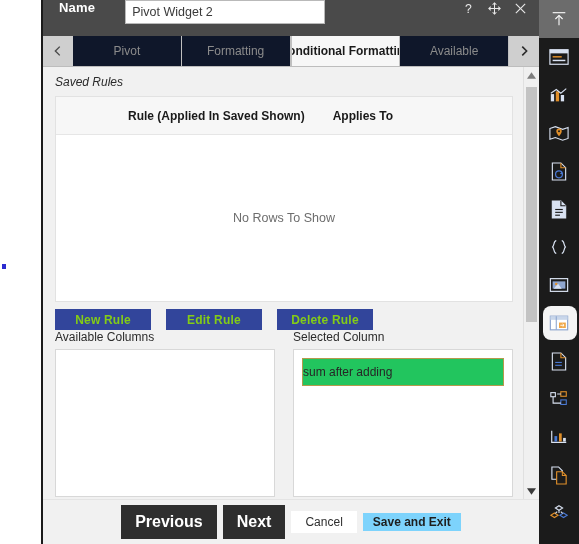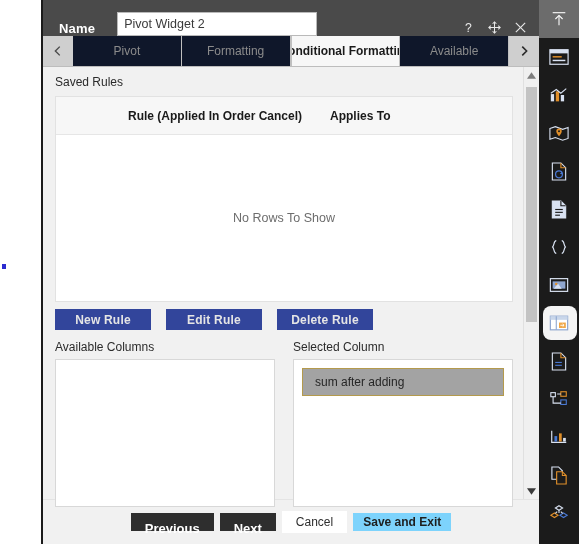--- a/index.html
+++ b/index.html
@@ -40,23 +40,24 @@
     display: flex;
     flex-direction: column;
   }
 
   
   #titlebar {
     height: 36px;
     background: #4a4a4a;
     flex: 0 0 36px;
     display: flex;
-    align-items: flex-end;
+    align-items: flex-start;
     padding: 0 10px 0 16px;
     box-sizing: border-box;
+    gap: 8px;
   }
   #title-label {
     color: #ffffff;
     font-size: 13px;
     font-weight: bold;
     letter-spacing: .2px;
   }
   #name-input {
     margin-left: 22px;
     width: 200px;
@@ -144,20 +145,21 @@
     flex: 1 1 auto;
     min-width: 0;
     padding: 8px 10px 0 12px;
     box-sizing: border-box;
     position: relative;
   }
   .section-label {
     font-size: 12px;
     color: #2b2b2b;
     margin: 0 0 7px 0;
+    font-style: italic;
   }
 
   
   #rules-panel {
     background: #f7f7f7;
     border: 1px solid #e2e2e2;
     box-sizing: border-box;
     height: 206px;
     display: flex;
     flex-direction: column;
@@ -189,60 +191,59 @@
   }
 
   
   #rule-buttons {
     display: flex;
     gap: 15px;
     margin-top: 7px;
   }
   .btn-blue {
     background: #32459b;
-    color: #e5e5e5;
+    color: #84cc16;
     font-size: 12px;
     font-weight: bold;
     border: none;
     height: 21px;
     width: 96px;
     cursor: pointer;
     font-family: "Liberation Sans", sans-serif;
     letter-spacing: .2px;
   }
 
   
   #columns-row {
     display: flex;
     gap: 18px;
-    margin-top: 10px;
   }
   .col-block {
     flex: 1 1 0;
     min-width: 0;
   }
   .col-title {
     font-size: 12px;
     color: #2b2b2b;
     margin-bottom: 5px;
   }
   .col-box {
     background: #ffffff;
     border: 1px solid #d8d8d8;
     height: 148px;
     box-sizing: border-box;
     padding: 8px;
     overflow: hidden;
   }
   .chip {
-    background: #a3a3a3;
+    background: #22c55e;
     border: 1px solid #b49a4c;
     color: #262626;
     font-size: 12px;
-    padding: 6px 12px;
+    padding: 6px 0;
     box-sizing: border-box;
     cursor: pointer;
   }
 
   
   #scrollbar {
     flex: 0 0 16px;
     width: 16px;
     background: #f0f0f0;
     border-left: 1px solid #e0e0e0;
@@ -282,25 +283,25 @@
     background: #f1f1f1;
     display: flex;
     align-items: center;
     justify-content: center;
     gap: 6px;
     border-top: 1px solid #e4e4e4;
   }
   .btn-dark {
     background: #2e2e2e;
     color: #ffffff;
-    font-size: 13px;
+    font-size: 16px;
     font-weight: bold;
     border: none;
-    height: 18px;
-    padding: 8px 14px;
+    height: 34px;
+    padding: 0 14px;
     cursor: pointer;
     font-family: "Liberation Sans", sans-serif;
   }
   .btn-plain {
     background: #ffffff;
     color: #2e2e2e;
     font-size: 12px;
     border: none;
     height: 22px;
     padding: 0 14px;
@@ -422,21 +423,21 @@
     </div>
 
     <div id="body-wrap">
 
       <div id="content">
 
         <div class="section-label">Saved Rules</div>
 
         <div id="rules-panel">
           <div id="rules-header">
-            <span id="col-rule">Rule (Applied In Order Cancel)</span>
+            <span id="col-rule">Rule (Applied In Saved Shown)</span>
             <span id="col-applies">Applies To</span>
           </div>
           <div id="rules-body">
             <span>No Rows To Show</span>
           </div>
         </div>
 
         <div id="rule-buttons">
           <button class="btn-blue">New Rule</button>
           <button class="btn-blue">Edit Rule</button>

